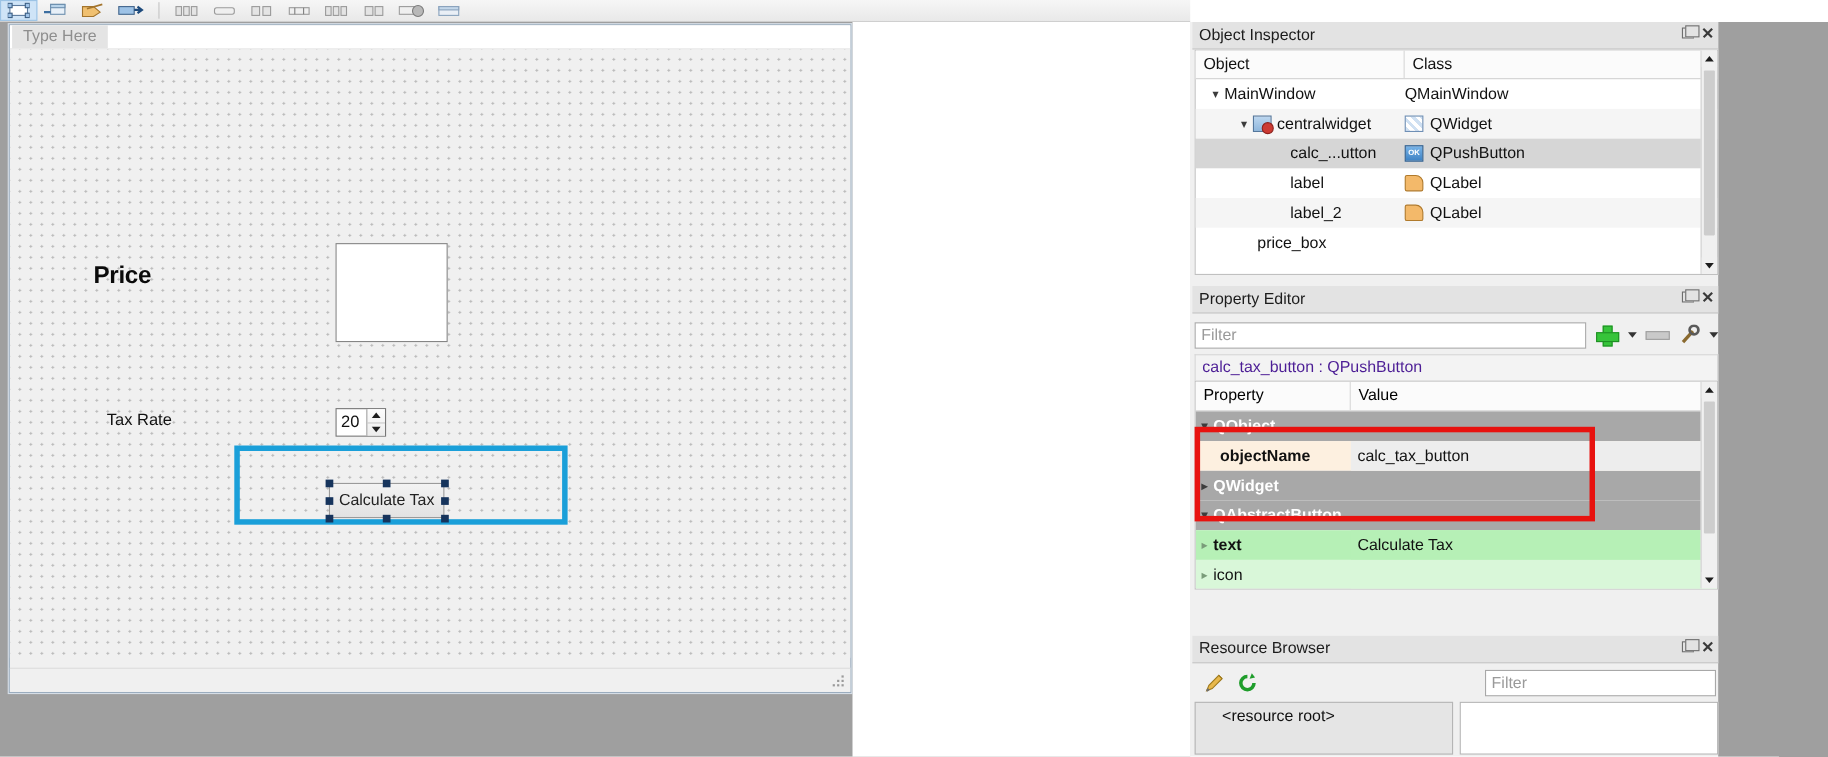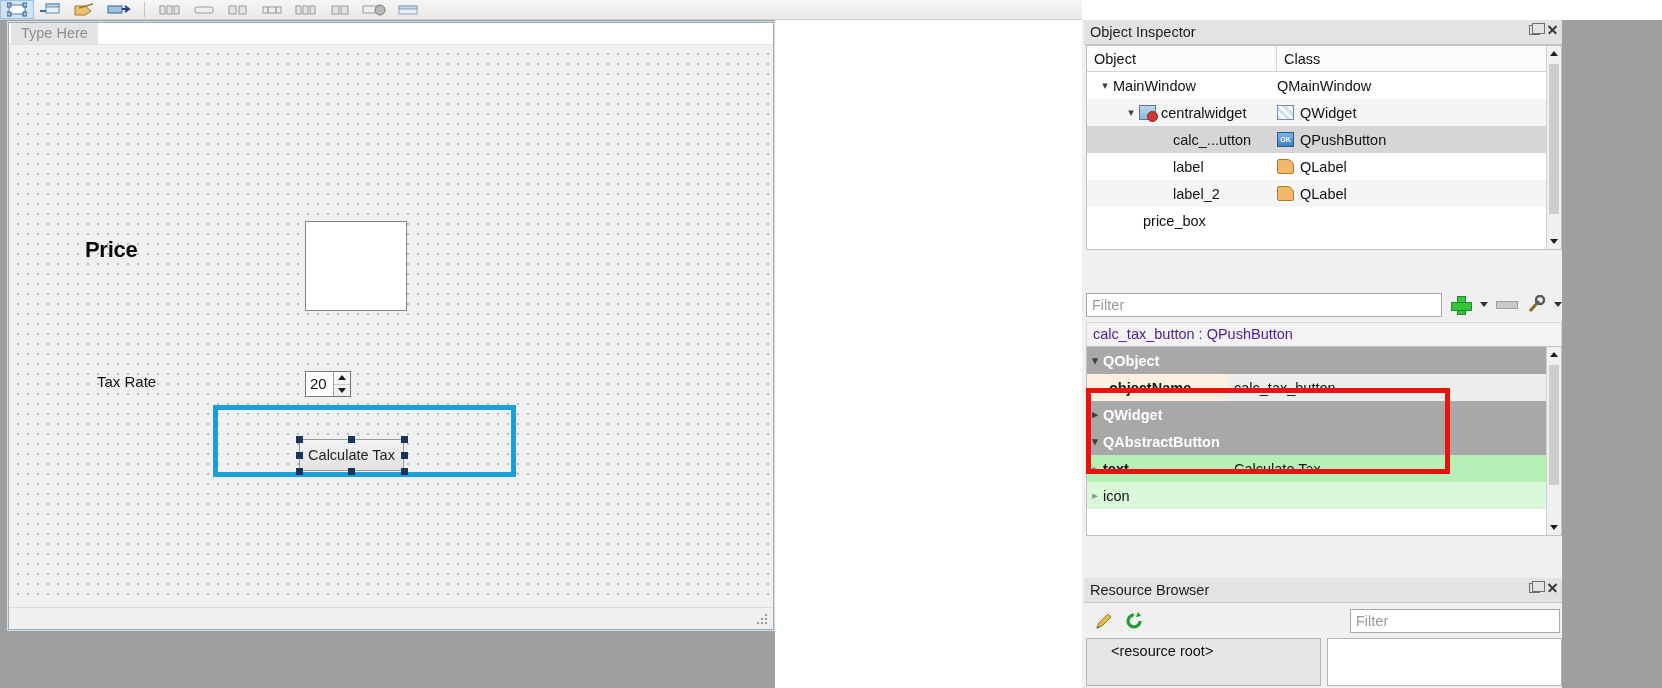--- a/index.html
+++ b/index.html
@@ -463,38 +463,49 @@
           </div>
         <div class="sb-thumb" style="top:18px;height:150px;"></div>
         <div class="sb-arrow" style="position:absolute;bottom:0;left:0;right:0;">
             <div class="tri-dn"></div>
           </div>
       </div>
     </div>
   </div>
 
   <div class="pe">
+    <div class="panel-title">
+      <span>Property Editor</span>
+      <div class="panel-btns">
+        <div class="float-ic"></div>
+        <div class="x-ic"></div>
+      </div>
+    </div>
 
     <div class="pe-toolrow">
       <div class="filter-input">Filter</div>
       <div class="plus-ic"></div>
       <div class="caret-sm"></div>
       <div class="minus-ic"></div>
       <div class="wrench-ic">
         <svg width="20" height="20" viewBox="0 0 20 20">
             <path d="M4 16 L13 6" stroke="#8a6a2f" stroke-width="3" fill="none"></path>
             <circle cx="14" cy="5" r="4" fill="none" stroke="#5a5a5a" stroke-width="2.5"></circle>
           </svg>
       </div>
       <div class="caret-sm"></div>
     </div>
 
     <div class="pe-obj-line">calc_tax_button : QPushButton</div>
 
     <div class="pe-table">
+      <div class="pe-head">
+        <div class="ph-prop">Property</div>
+        <div class="ph-val">Value</div>
+      </div>
 
       <div class="pe-row grp">
         <div class="c1">
             <span class="chev">▾</span>
             <span>QObject</span>
           </div>
         <div class="c2">
             <span></span>
           </div>
       </div>

